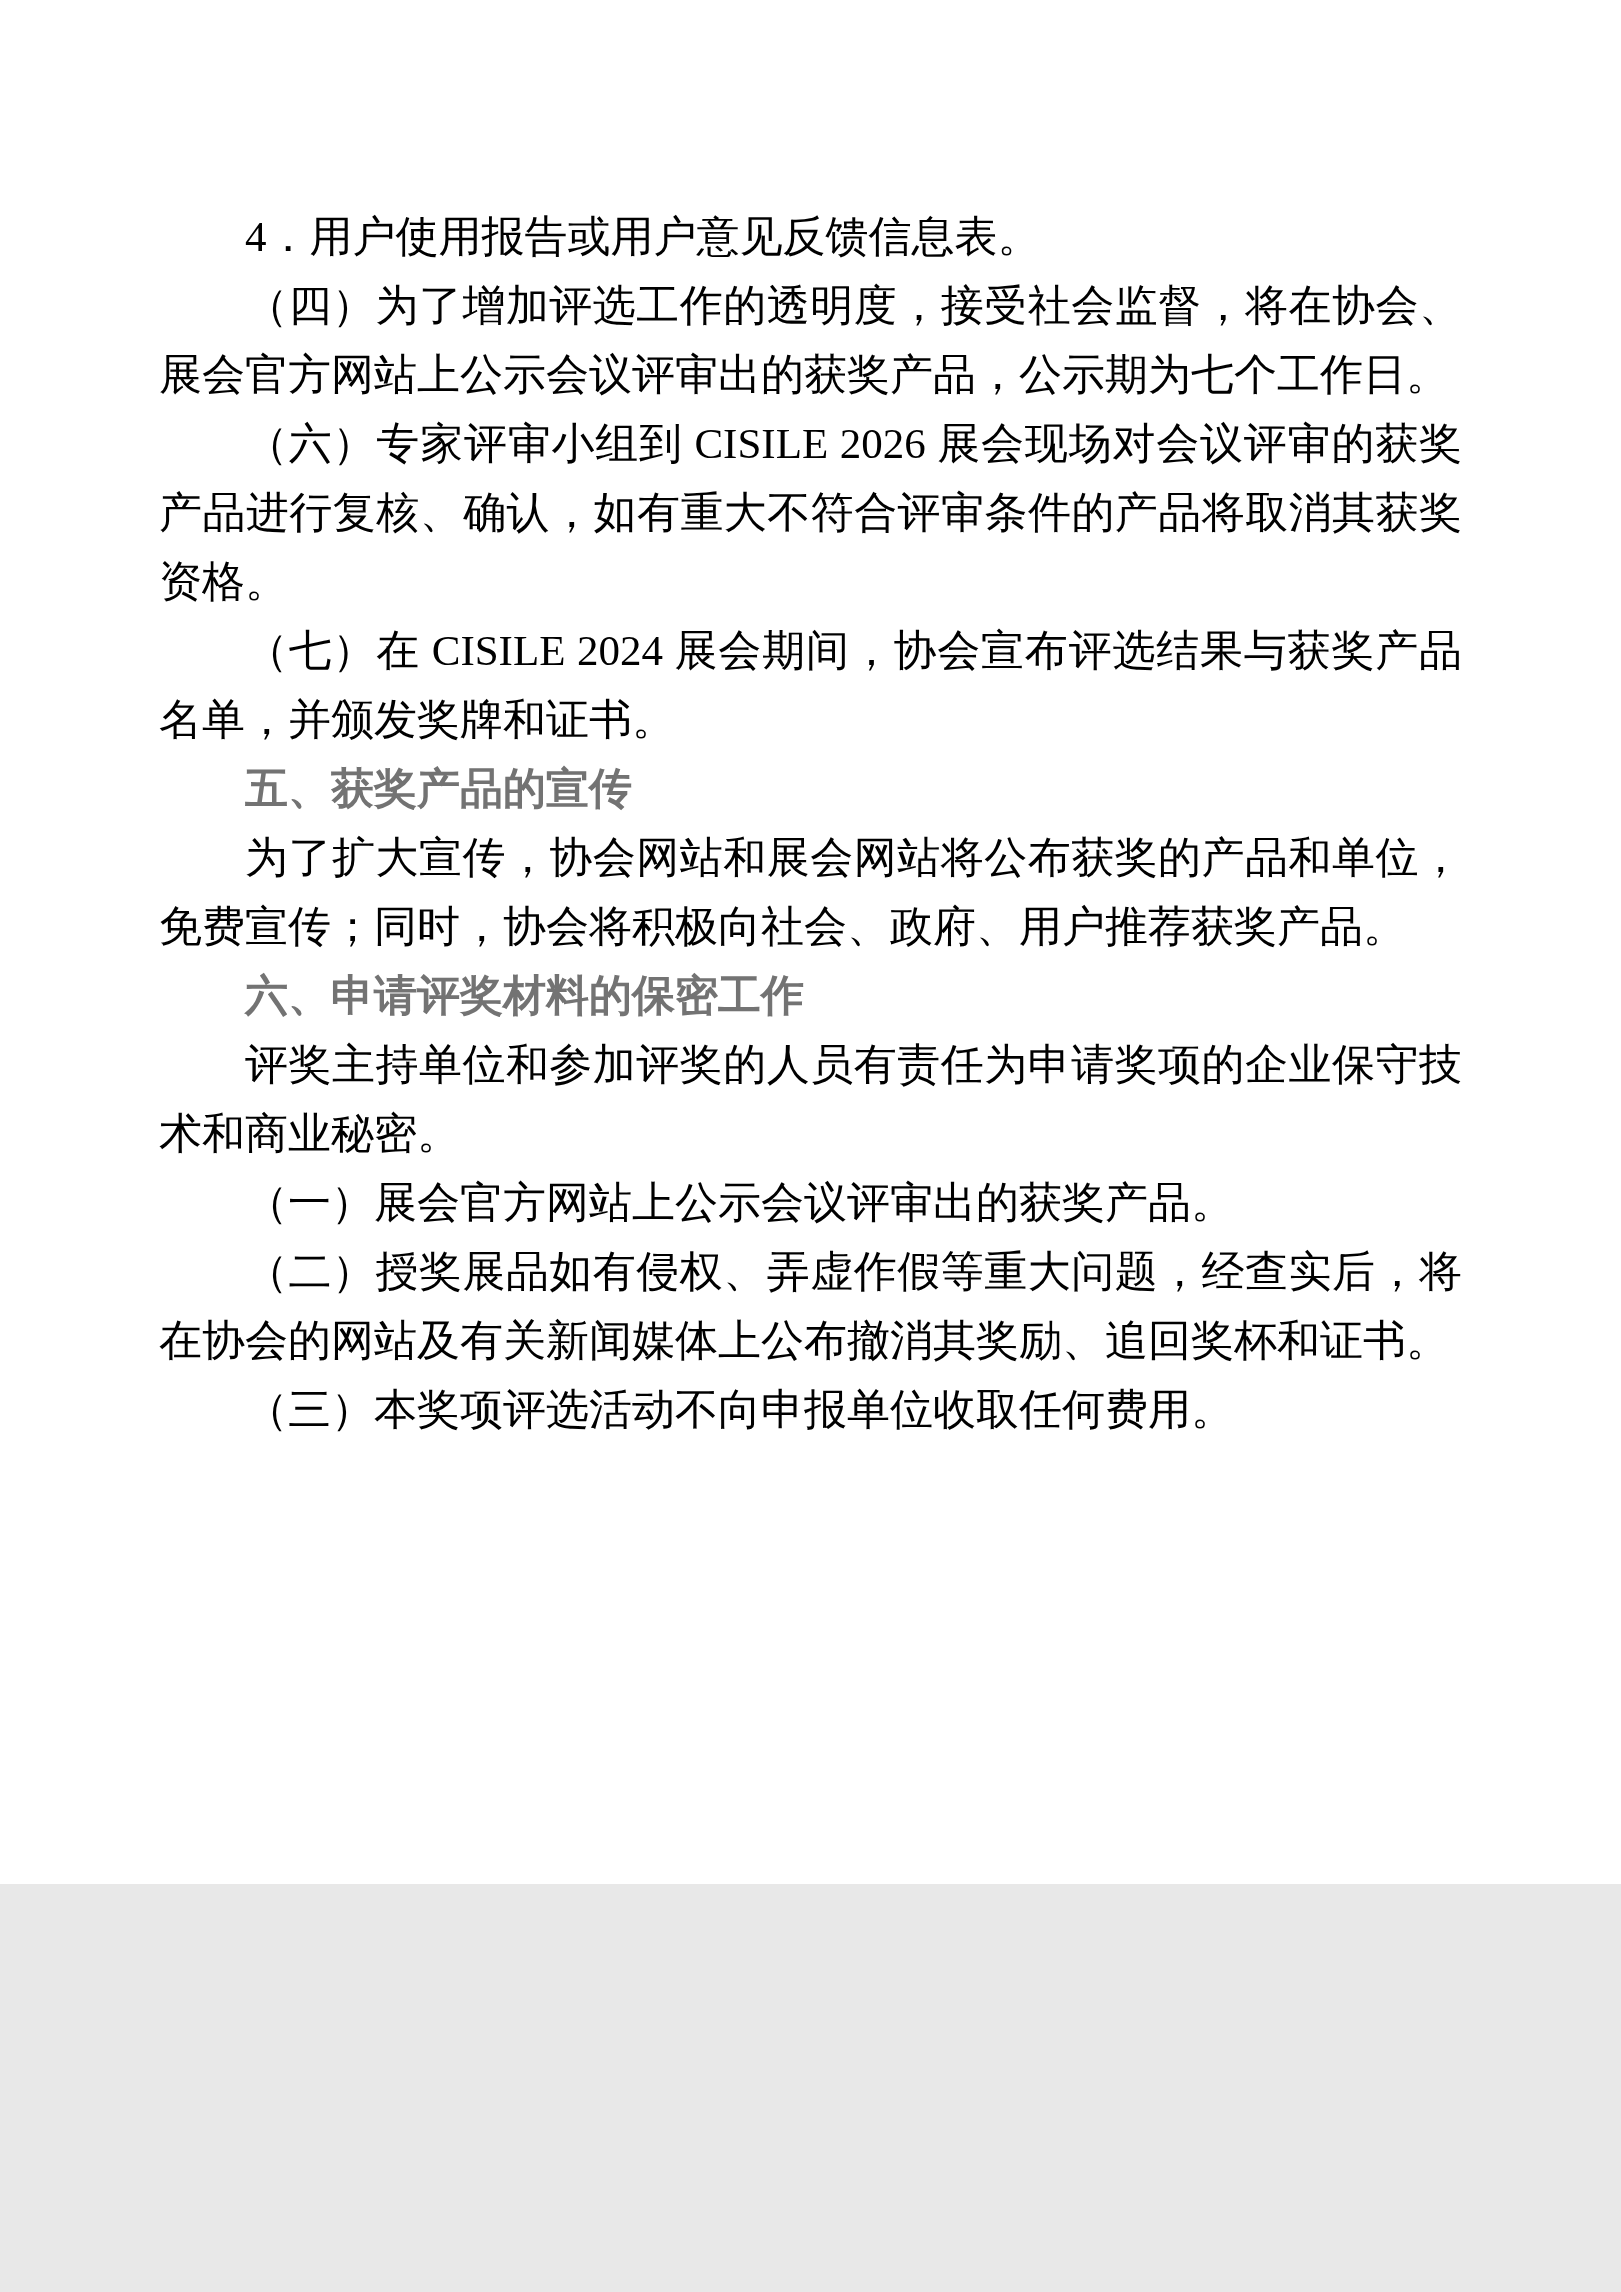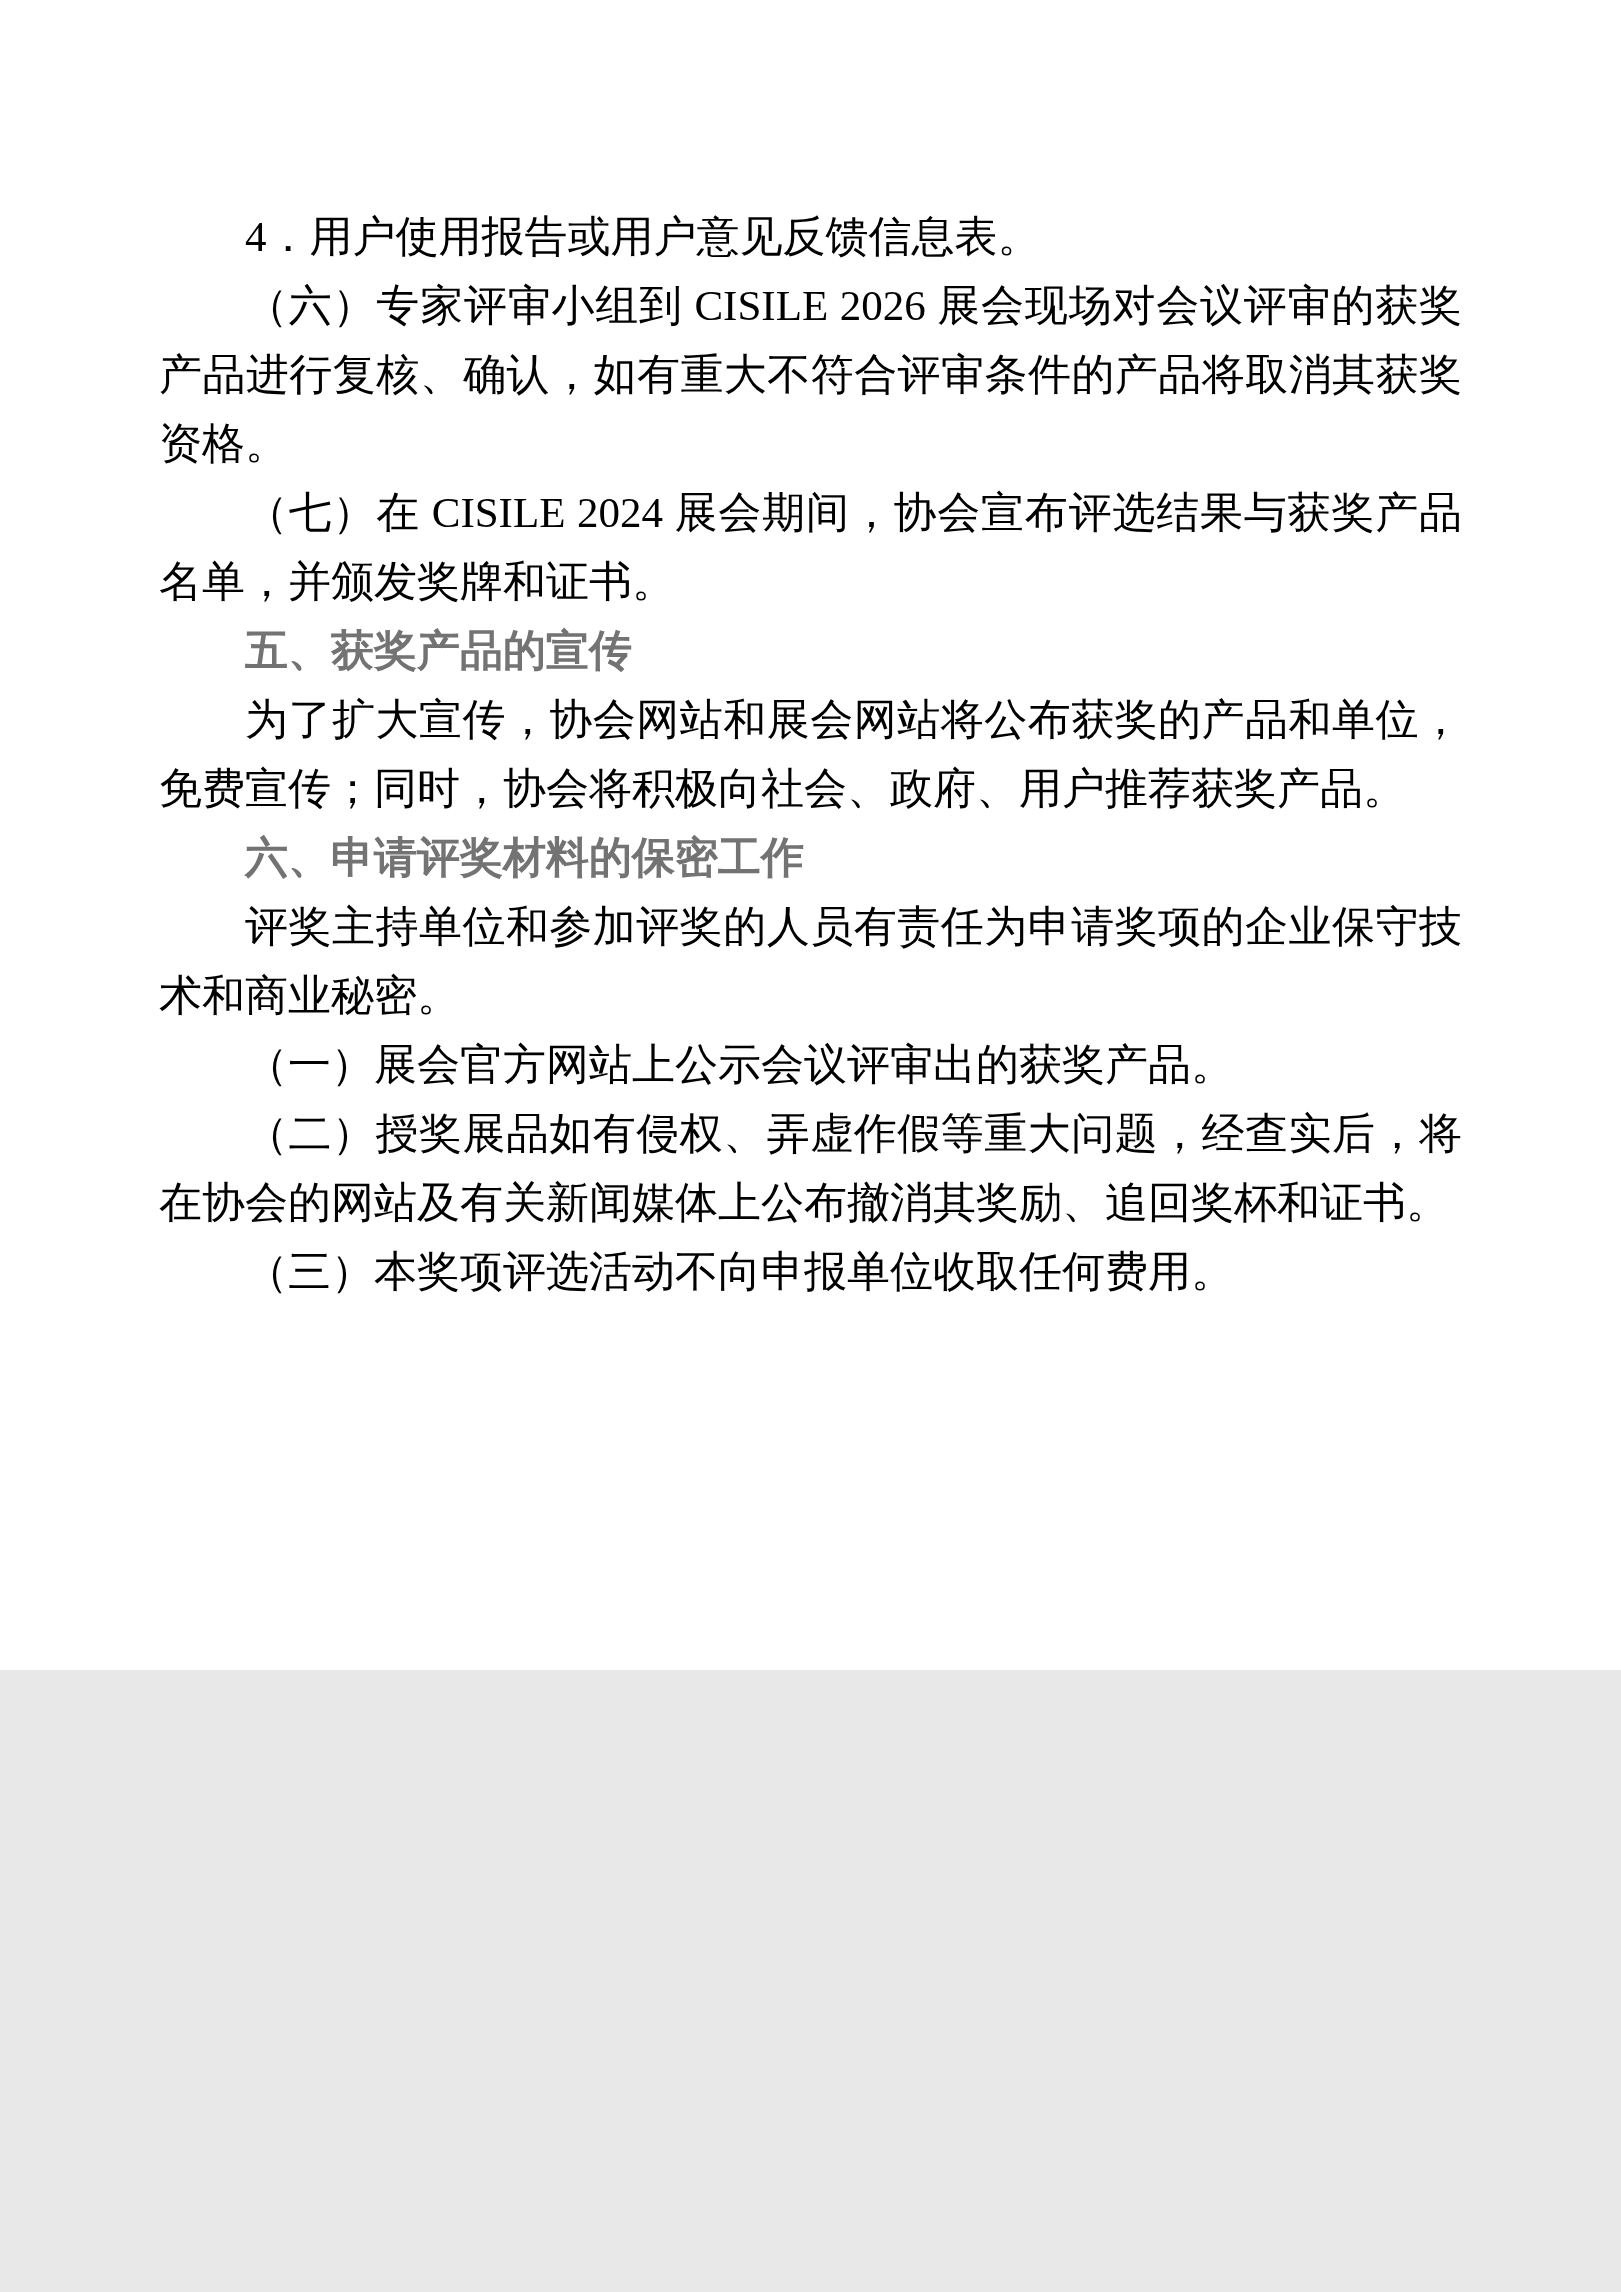--- a/index.html
+++ b/index.html
@@ -3,21 +3,21 @@
 <meta charset="utf-8">
 <style>
   html, body {
     margin: 0;
     padding: 0;
     background: #e8e8e8;
   }
   .page {
     position: relative;
     width: 1621px;
-    height: 1670px;
+    height: 1884px;
     margin: 0 auto;
     background: #ffffff;
     box-sizing: border-box;
     padding: 202px 159px 118px 159px;
     color: #000000;
     overflow: hidden;
   }
   .para {
     margin: 0;
     font-family: "Liberation Serif", "DejaVu Serif", serif;
@@ -36,20 +36,21 @@
     text-indent: 2em;
     color: #737373;
     text-align: left;
   }
 </style>
 </head>
 <body>
 
 <div class="page">
   <p class="para">4．用户使用报告或用户意见反馈信息表。</p>
+  <p class="para">（四）为了增加评选工作的透明度，接受社会监督，将在协会、展会官方网站上公示会议评审出的获奖产品，公示期为七个工作日。</p>
   <p class="para">（六）专家评审小组到 CISILE 2026 展会现场对会议评审的获奖产品进行复核、确认，如有重大不符合评审条件的产品将取消其获奖资格。</p>
   <p class="para">（七）在 CISILE 2024 展会期间，协会宣布评选结果与获奖产品名单，并颁发奖牌和证书。</p>
   <h2 class="heading">五、获奖产品的宣传</h2>
   <p class="para">为了扩大宣传，协会网站和展会网站将公布获奖的产品和单位，免费宣传；同时，协会将积极向社会、政府、用户推荐获奖产品。</p>
   <h2 class="heading">六、申请评奖材料的保密工作</h2>
   <p class="para">评奖主持单位和参加评奖的人员有责任为申请奖项的企业保守技术和商业秘密。</p>
   <p class="para">（一）展会官方网站上公示会议评审出的获奖产品。</p>
   <p class="para">（二）授奖展品如有侵权、弄虚作假等重大问题，经查实后，将在协会的网站及有关新闻媒体上公布撤消其奖励、追回奖杯和证书。</p>
   <p class="para">（三）本奖项评选活动不向申报单位收取任何费用。</p>
 </div>

